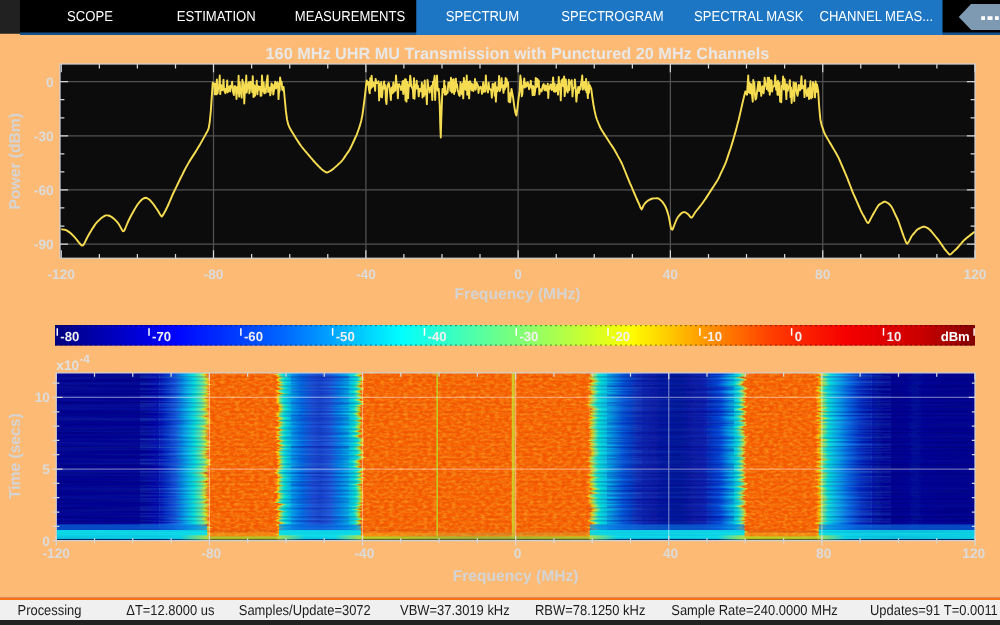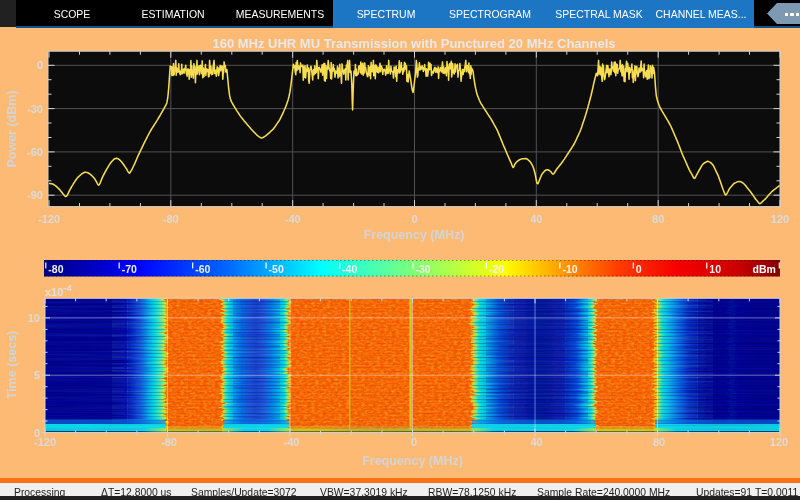--- a/index.html
+++ b/index.html
@@ -2,21 +2,21 @@
 <html><head><meta charset="utf-8"><style>
 *{margin:0;padding:0;box-sizing:border-box}
 html,body{width:800px;height:500px;overflow:hidden;background:#212121;font-family:"Liberation Sans",sans-serif}
 #tabbar{position:absolute;left:16px;top:0;width:800px;height:28px;background:#000000;z-index:3}
 #tabbar .bline{position:absolute;left:0;top:26px;width:800px;height:2px;background:#15528c}
 #tabbar .lite{position:absolute;left:317px;top:0;width:421px;height:28px;background:#1d76c3}
 #tabbar .tab{position:absolute;top:0;height:28px;line-height:29px;color:#fff;font-size:11.5px;transform:translateX(-50%) scaleX(0.91);white-space:nowrap}
 #tabbar .btn{position:absolute;left:751px;top:3px;width:39px;height:21px;background:#7e99b2;clip-path:polygon(0 50%,10px 0,100% 0,100% 100%,10px 100%)}
 #tabbar .btn i{position:absolute;top:9.5px;width:3.5px;height:3.5px;background:#fff}
 #plots{position:absolute;left:0;top:27px;width:800px;height:451px;background:#fdba74}
-#status{position:absolute;left:0;top:478px;width:800px;height:18px;background:#f0f0f0;border-top:5px solid #f97316}
+#status{position:absolute;left:0;top:478px;width:800px;height:18px;background:#f0f0f0;border-top:2px solid #f97316}
 #status span{position:absolute;top:3px;font-size:11.5px;color:#1c1c1c;white-space:nowrap;transform:scaleX(0.9);transform-origin:0 0}
 </style></head>
 <body>
 <div id="tabbar">
     <div class="bline"></div>
     <div class="lite"></div>
     <span class="tab" style="left:55.5px">SCOPE</span>
     <span class="tab" style="left:157px">ESTIMATION</span>
     <span class="tab" style="left:263.5px">MEASUREMENTS</span>
     <span class="tab" style="left:370px">SPECTRUM</span>

